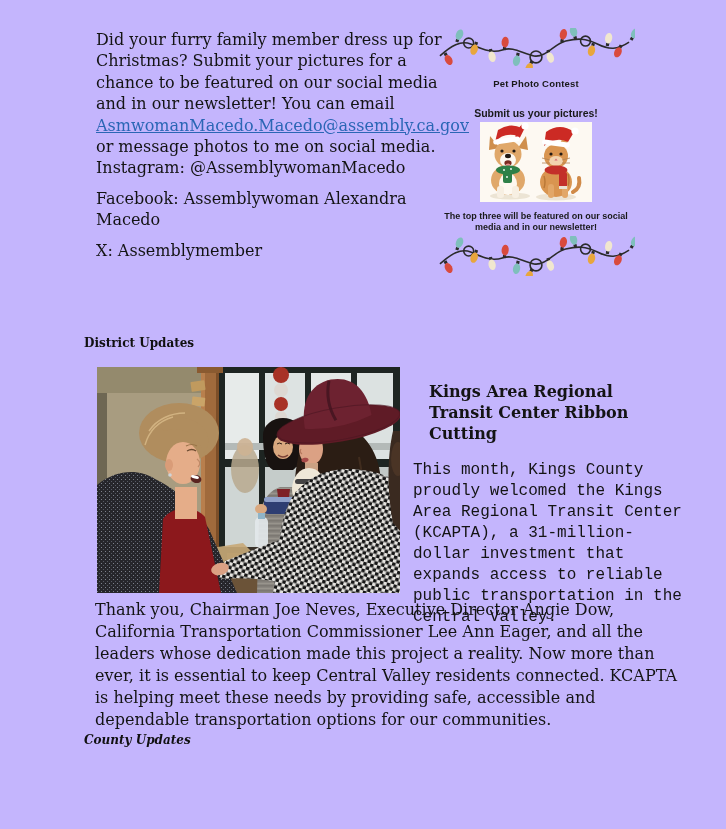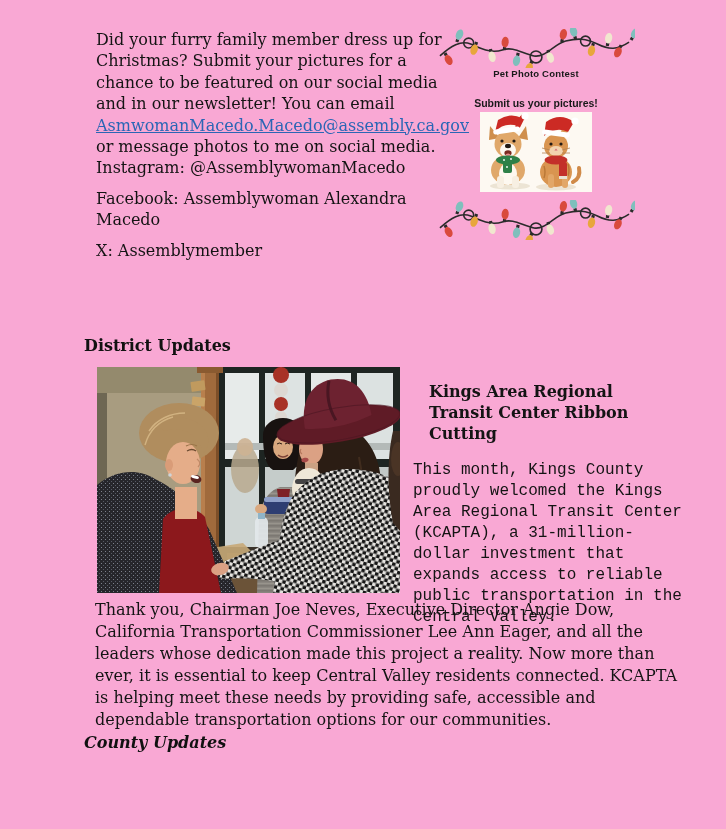--- a/index.html
+++ b/index.html
@@ -1,38 +1,38 @@
 <!DOCTYPE html>
 <html style="--link-blue: #2a66b5; --flyer-red: #b01c1c; --wire: #2b2b2b;"><head>
 <meta charset="utf-8">
 <style>
   html,body { margin:0; padding:0; }
   body { background:#ffffff; font-family:"DejaVu Serif", serif; color:#141414; }
-  .page { position:relative; width:726px; height:829px; background:#f9a8d4; overflow:hidden; }
+  .page { position:relative; width:726px; height:829px; background:#c4b5fd; overflow:hidden; }
 
   
   .intro { position:absolute; left:96px; top:29px; width:348px; font-size:16px; line-height:21.4px; }
   .lines { margin:0; }
   .para-gap { margin-top:9px; }
   .email-link { color:var(--link-blue,#2a66b5); text-decoration:underline; cursor:pointer; display:inline-block; }
 
   
   .flyer { position:absolute; left:437px; top:28px; width:198px; text-align:center;
            font-family:"Liberation Sans", sans-serif; color:#1a1a1a; }
   .flyer svg.lights { display:block; width:198px; height:40px; }
-  .flyer-kicker { font-size:9.5px; font-weight:bold; margin-top:0; letter-spacing:0.2px; }
+  .flyer-kicker { font-size:9.5px; font-weight:bold; margin-top:10px; letter-spacing:0.2px; }
   .flyer-headline { font-size:12.5px; line-height:13.5px; font-weight:bold; color:var(--flyer-red,#b01c1c); margin-top:3px; }
   .flyer-subhead { font-size:10.5px; font-weight:bold; margin-top:18px; }
   .pets-wrap { margin-top:3px; }
   .pets-wrap svg { width:112px; height:80px; }
   .flyer-footer { font-size:9px; line-height:10.5px; font-weight:bold; margin-top:5px; }
   .flyer .lights-bottom { margin-top:4px; }
 
   
-  .section-heading { position:absolute; left:84px; margin:0; font-size:16px; font-weight:bold; color:#111; }
+  .section-heading { position:absolute; left:84px; margin:0; font-size:12px; font-weight:bold; color:#111; }
   .district-heading { top:336px; }
   .county-heading { top:733px;font-style:italic; }
 
   .photo { position:absolute; left:97px; top:367px; width:303px; height:226px; }
   .photo svg { width:303px; height:226px; display:block; }
 
   .article-col { position:absolute; left:413px; top:365px; width:312px; }
   .article-title { margin:16px; font-size:16px; line-height:21px; font-weight:bold; }
   .article-body { margin:0; font-size:16px; line-height:21px;font-family:Liberation Mono, monospace; }
 
@@ -167,20 +167,21 @@
           <path d="M64,24 Q76,14 88,20 L94,10 Q80,0 66,10 Z" fill="#cc2a24"></path>
           <rect x="62" y="19" width="28" height="5" rx="2.5" fill="#ffffff" transform="rotate(7 76 21)"></rect>
           <circle cx="95" cy="9" r="3.6" fill="#ffffff"></circle>
           <ellipse cx="76" cy="48" rx="11.5" ry="4.6" fill="#c3302a"></ellipse>
           <rect x="79" y="50" width="8" height="16" rx="2" fill="#c3302a"></rect>
           <rect x="79" y="64" width="8" height="3" fill="#e9e2d2"></rect>
         </g>
       </svg>
     </div>
 
+    <div class="flyer-footer">The top three will be featured on our social<br>media and in our newsletter!</div>
 
     <svg class="lights lights-bottom" viewBox="0 0 200 40">
       <path d="M3,28 C14,18 24,12 34,16 S54,26 66,22 S86,26 98,28 S118,16 130,13 S150,10 162,16 S182,22 194,14" fill="none" stroke="var(--wire,#2b2b2b)" stroke-width="1.6"></path>
       <circle cx="32" cy="15" r="5" fill="none" stroke="var(--wire,#2b2b2b)" stroke-width="1.6"></circle>
       <circle cx="100" cy="29" r="6" fill="none" stroke="var(--wire,#2b2b2b)" stroke-width="1.6"></circle>
       <circle cx="150" cy="13" r="5" fill="none" stroke="var(--wire,#2b2b2b)" stroke-width="1.6"></circle>
       <g transform="translate(8 25) rotate(-28)">
           <rect x="-1.6" width="3.2" height="3" fill="var(--wire,#2b2b2b)"></rect>
           <ellipse class="bulb" cx="0" cy="8" rx="3.6" ry="5.4" fill="#d94a3d"></ellipse>
         </g>

